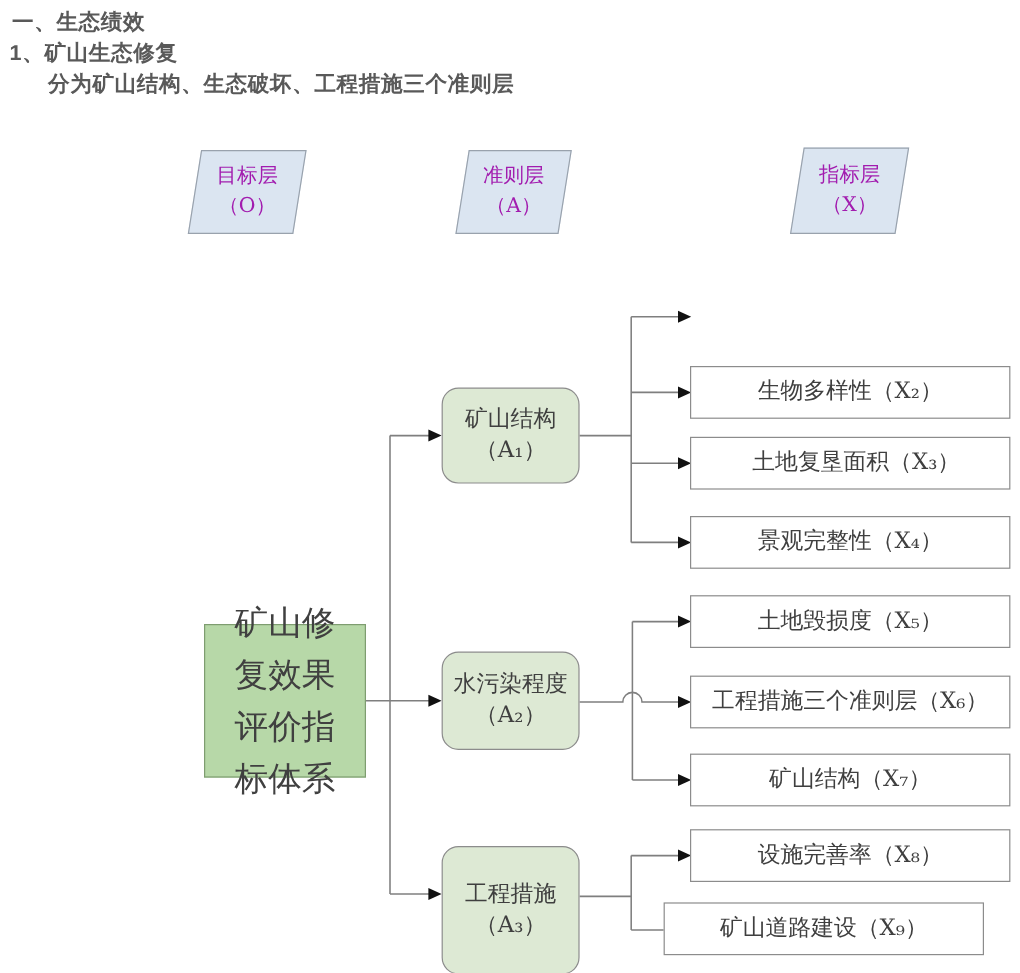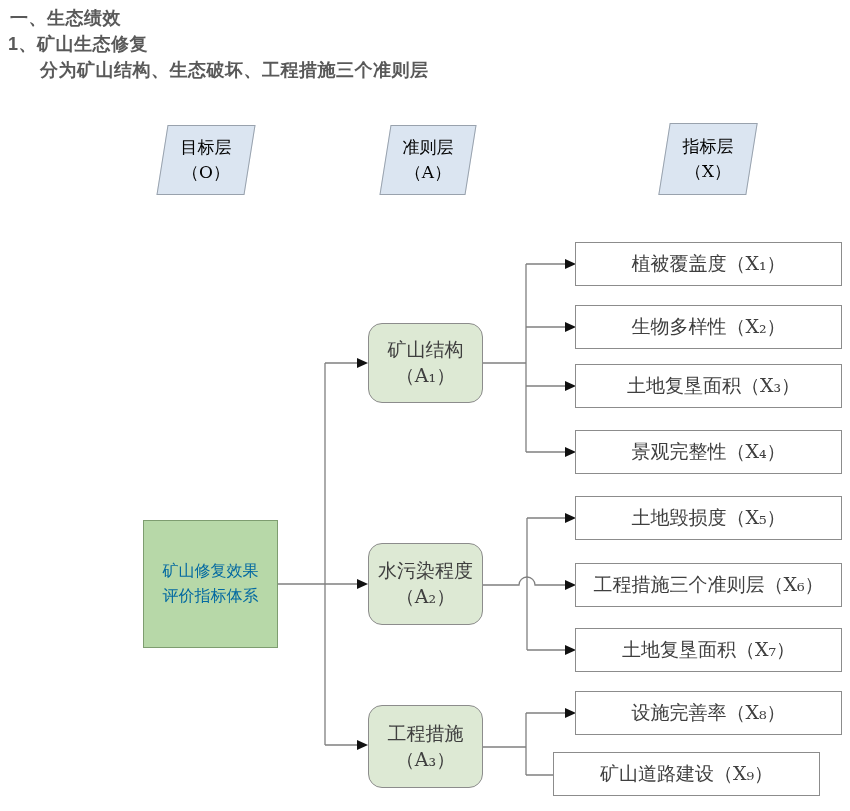--- a/index.html
+++ b/index.html
@@ -13,31 +13,31 @@
     letter-spacing:0.5px;
   }
   svg.connectors { position:absolute; left:0; top:0; width:850px; height:811px; }
   .box {
     position:absolute; box-sizing:border-box; display:flex; flex-direction:column;
     align-items:center; justify-content:center; text-align:center;
     color:#3f3f3f; line-height:1.35;
   }
   .indicator { background:#ffffff; border:1.5px solid #8c8c8c; font-size:19px; }
   .criteria  { background:#dde9d4; border:1.5px solid #8c8c8c; border-radius:14px; font-size:19px; }
-  .goal      { background:#b7d8a8; border:1.5px solid #7e9d70; font-size:16px; color:#0369a1; line-height:1.55; }
+  .goal      { background:#b7d8a8; border:1.5px solid #7e9d70; font-size:28px; color:#404040; line-height:1.55;margin-left:27px; }
   .goal .goal-text { width:108px; }
   .para-wrap { position:absolute; }
   .para-bg {
     position:absolute; left:0; top:0; right:0; bottom:0;
     background:#dbe5f1; border:1.5px solid #99a2ad; transform:skewX(-9deg);
   }
   .para-text {
     position:relative; width:100%; height:100%; display:flex; flex-direction:column;
     align-items:center; justify-content:center; text-align:center;
-    font-size:17px; color:#000000; line-height:1.45;
+    font-size:17px; color:#a21caf; line-height:1.45;
   }
 </style>
 </head>
 <body>
 
 <div class="stage">
 
   <div class="heading" style="left:10px; top:6px;">一、生态绩效</div>
   <div class="heading" style="left:8px;  top:32px;">1、矿山生态修复</div>
   <div class="heading" style="left:40px; top:58px;">分为矿山结构、生态破坏、工程措施三个准则层</div>
@@ -109,28 +109,27 @@
   </div>
 
   <div class="box criteria" style="left:368px; top:323px; width:115px; height:80px;">
     <span>矿山结构</span>
     <span>（A₁）</span>
   </div>
   <div class="box criteria" style="left:368px; top:543px; width:115px; height:82px;">
     <span>水污染程度</span>
     <span>（A₂）</span>
   </div>
-  <div class="box criteria" style="left:368px; top:705px; width:115px; height:83px;">
+  <div class="box criteria" style="left:368px; top:705px; width:115px; height:107px;">
     <span>工程措施</span>
     <span>（A₃）</span>
   </div>
 
-  <div class="box indicator" style="left:575px; top:242px; width:267px; height:44px;">植被覆盖度（X₁）</div>
   <div class="box indicator" style="left:575px; top:305px; width:267px; height:44px;">生物多样性（X₂）</div>
   <div class="box indicator" style="left:575px; top:364px; width:267px; height:44px;padding-left:10px;">土地复垦面积（X₃）</div>
   <div class="box indicator" style="left:575px; top:430px; width:267px; height:44px;text-align:center;">景观完整性（X₄）</div>
   <div class="box indicator" style="left:575px; top:496px; width:267px; height:44px;">土地毁损度（X₅）</div>
   <div class="box indicator" style="left:575px; top:563px; width:267px; height:44px;">工程措施三个准则层（X₆）</div>
-  <div class="box indicator" style="left:575px; top:628px; width:267px; height:44px;">土地复垦面积（X₇）</div>
+  <div class="box indicator" style="left:575px; top:628px; width:267px; height:44px;">矿山结构（X₇）</div>
   <div class="box indicator" style="left:575px; top:691px; width:267px; height:44px;">设施完善率（X₈）</div>
   <div class="box indicator" style="left:553px; top:752px; width:267px; height:44px;">矿山道路建设（X₉）</div>
 
 </div>
 
 </body></html>

